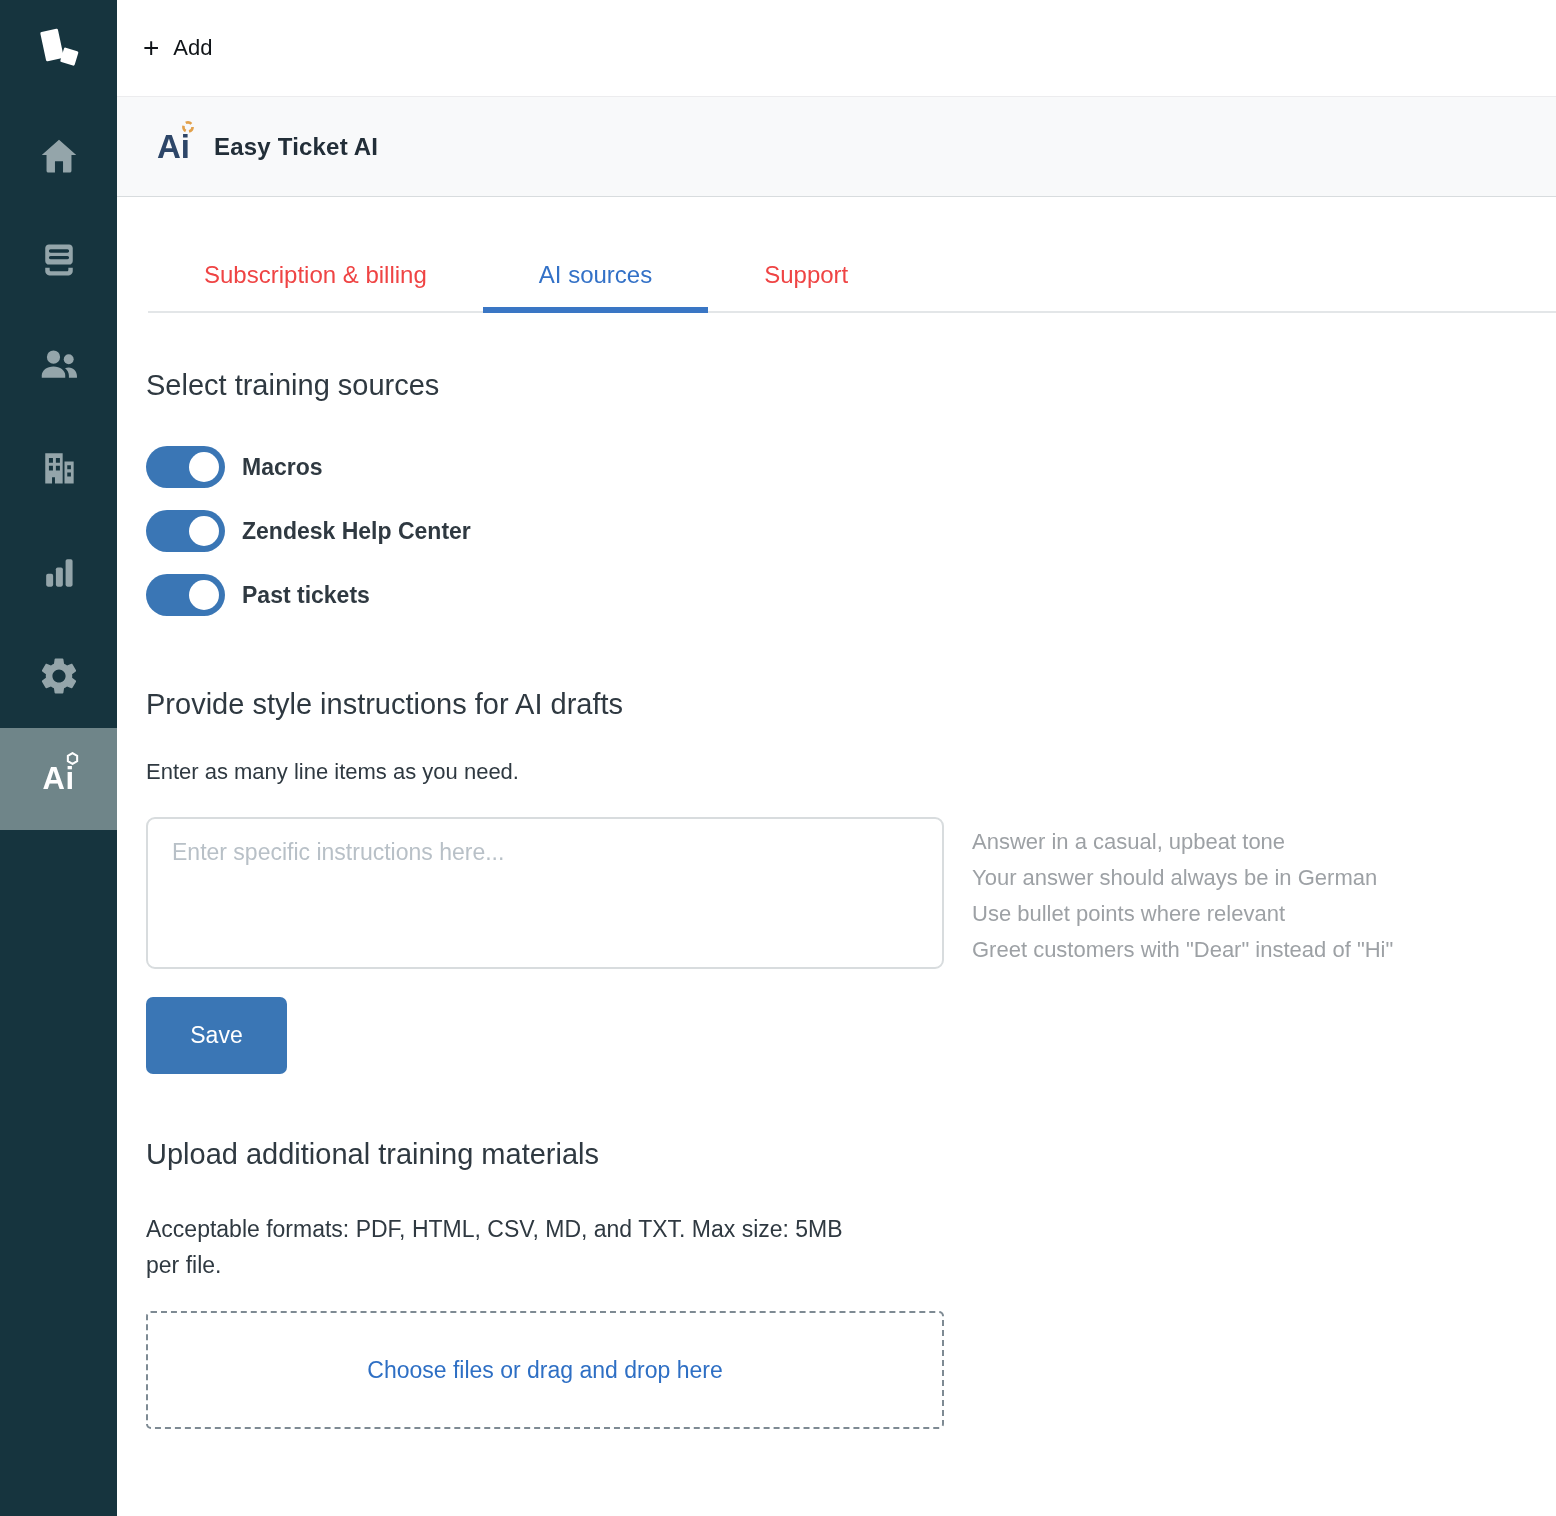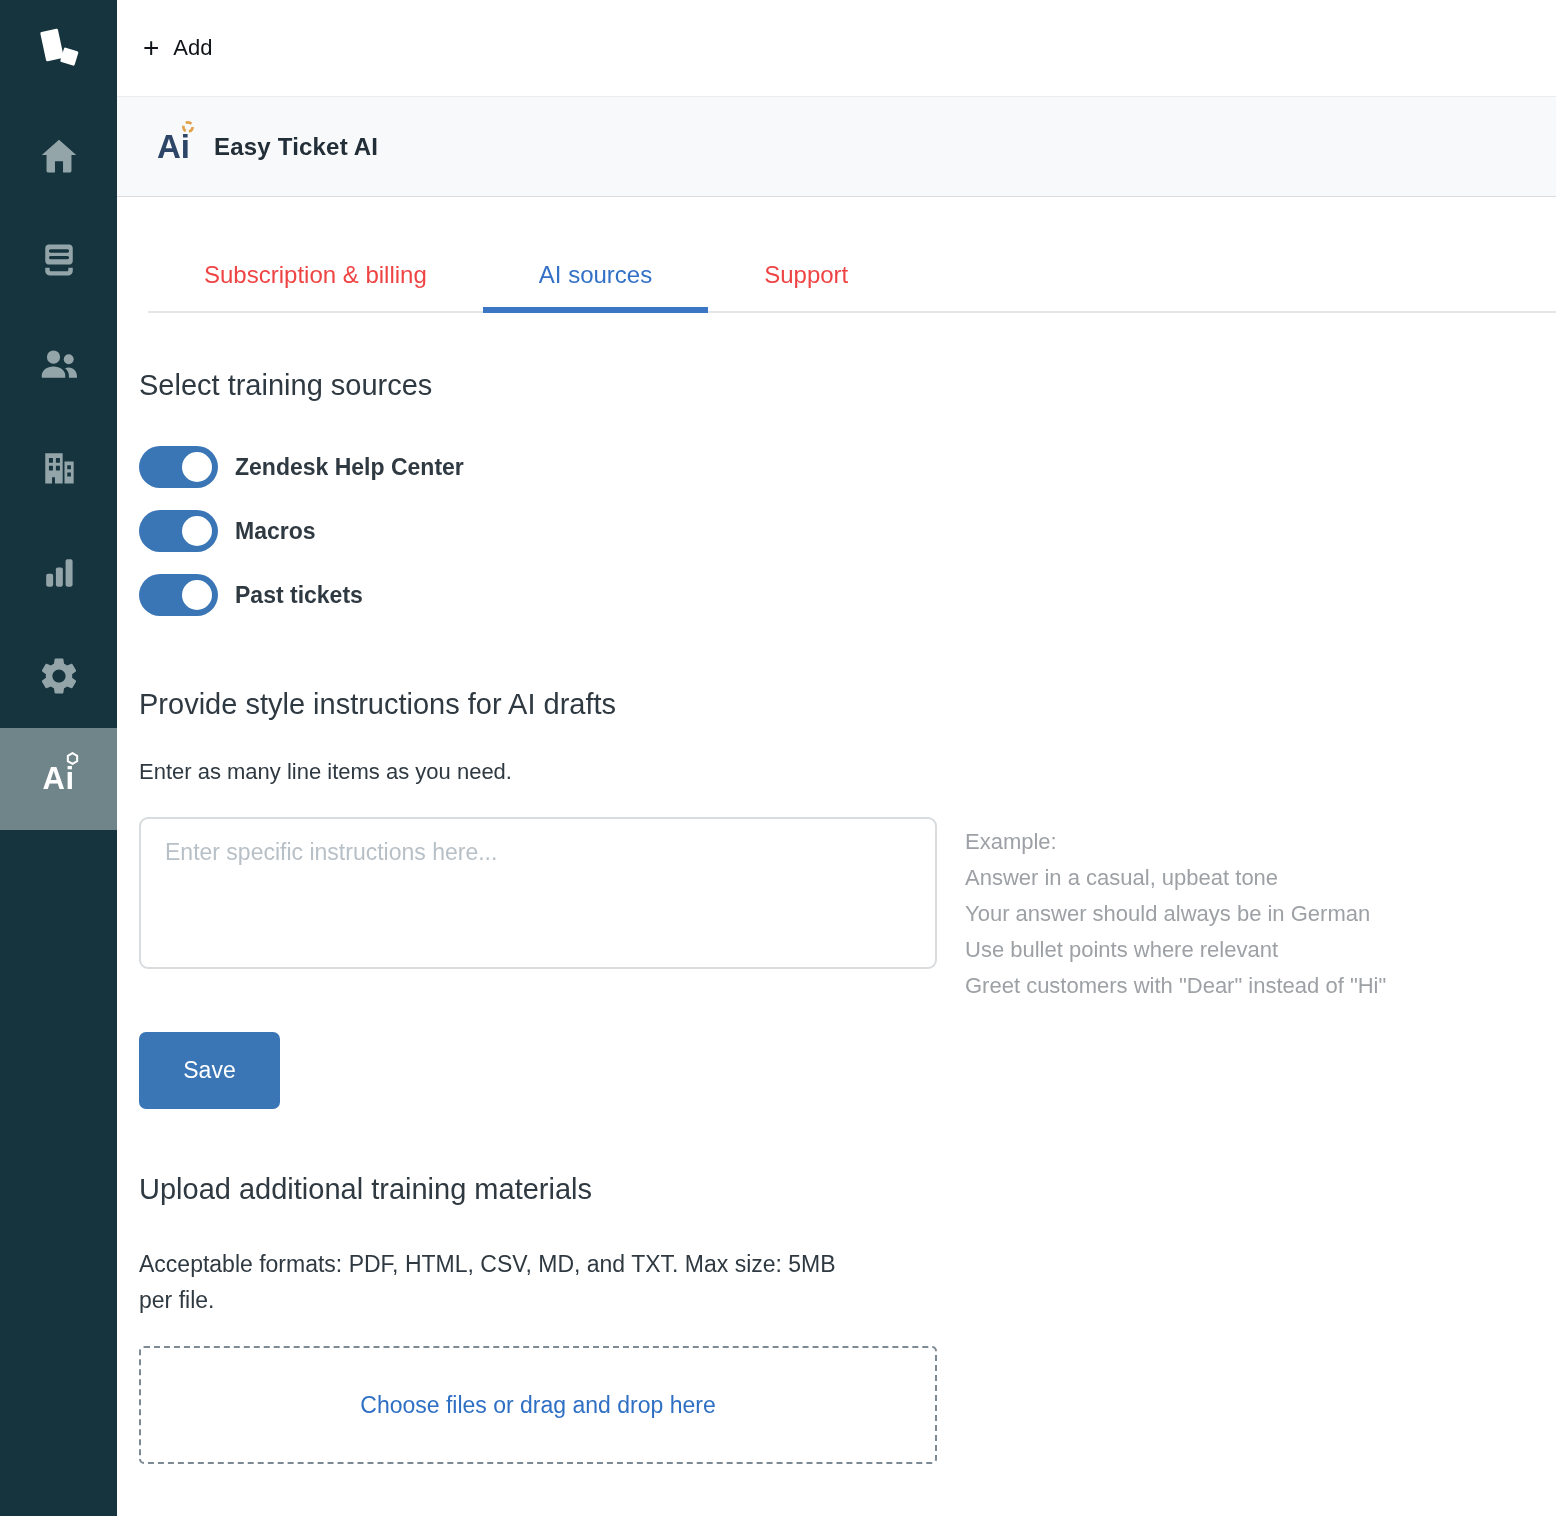--- a/index.html
+++ b/index.html
@@ -109,21 +109,21 @@
     cursor: pointer;
     border-bottom: 6px solid transparent;
     margin-bottom: -2px;
   }
   .tab.active {
     color: #3371c7;
     border-bottom-color: #3a76c4;
   }
 
   
-  .content { padding: 0 22px; }
+  .content { padding: 0 29px; }
   .section-heading {
     font-size: 29px;
     font-weight: 400;
     color: #2f3941;
   }
   .h-sources { margin-top: 56px; }
 
   .toggles { margin-top: 44px; display: flex; flex-direction: column; gap: 22px; }
   .toggle-row { display: flex; align-items: center; }
   .toggle {
@@ -296,48 +296,47 @@
     <div class="tab">Subscription &amp; billing</div>
     <div class="tab active">AI sources</div>
     <div class="tab">Support</div>
   </div>
 
   <div class="content">
 
     <h2 class="section-heading h-sources">Select training sources</h2>
 
     <div class="toggles">
+      <div class="toggle-row">
+        <div class="toggle">
+          <div class="knob"></div>
+        </div>
+        <span class="toggle-label">Macros</span>
+      </div>
       <div class="toggle-row">
         <div class="toggle">
           <div class="knob"></div>
         </div>
         <span class="toggle-label">Zendesk Help Center</span>
       </div>
       <div class="toggle-row">
         <div class="toggle">
           <div class="knob"></div>
         </div>
-        <span class="toggle-label">Macros</span>
-      </div>
-      <div class="toggle-row">
-        <div class="toggle">
-          <div class="knob"></div>
-        </div>
         <span class="toggle-label">Past tickets</span>
       </div>
     </div>
 
     <h2 class="section-heading h-style">Provide style instructions for AI drafts</h2>
 
     <p class="style-desc">Enter as many line items as you need.</p>
 
     <div class="editor-row">
       <textarea class="instructions-input" placeholder="Enter specific instructions here..." style=""></textarea>
       <div class="example-block">
-        <div>Example:</div>
         <div>Answer in a casual, upbeat tone</div>
         <div>Your answer should always be in German</div>
         <div>Use bullet points where relevant</div>
         <div>Greet customers with "Dear" instead of "Hi"</div>
       </div>
     </div>
 
     <button class="save-button">Save</button>
 
     <h2 class="section-heading h-upload">Upload additional training materials</h2>

